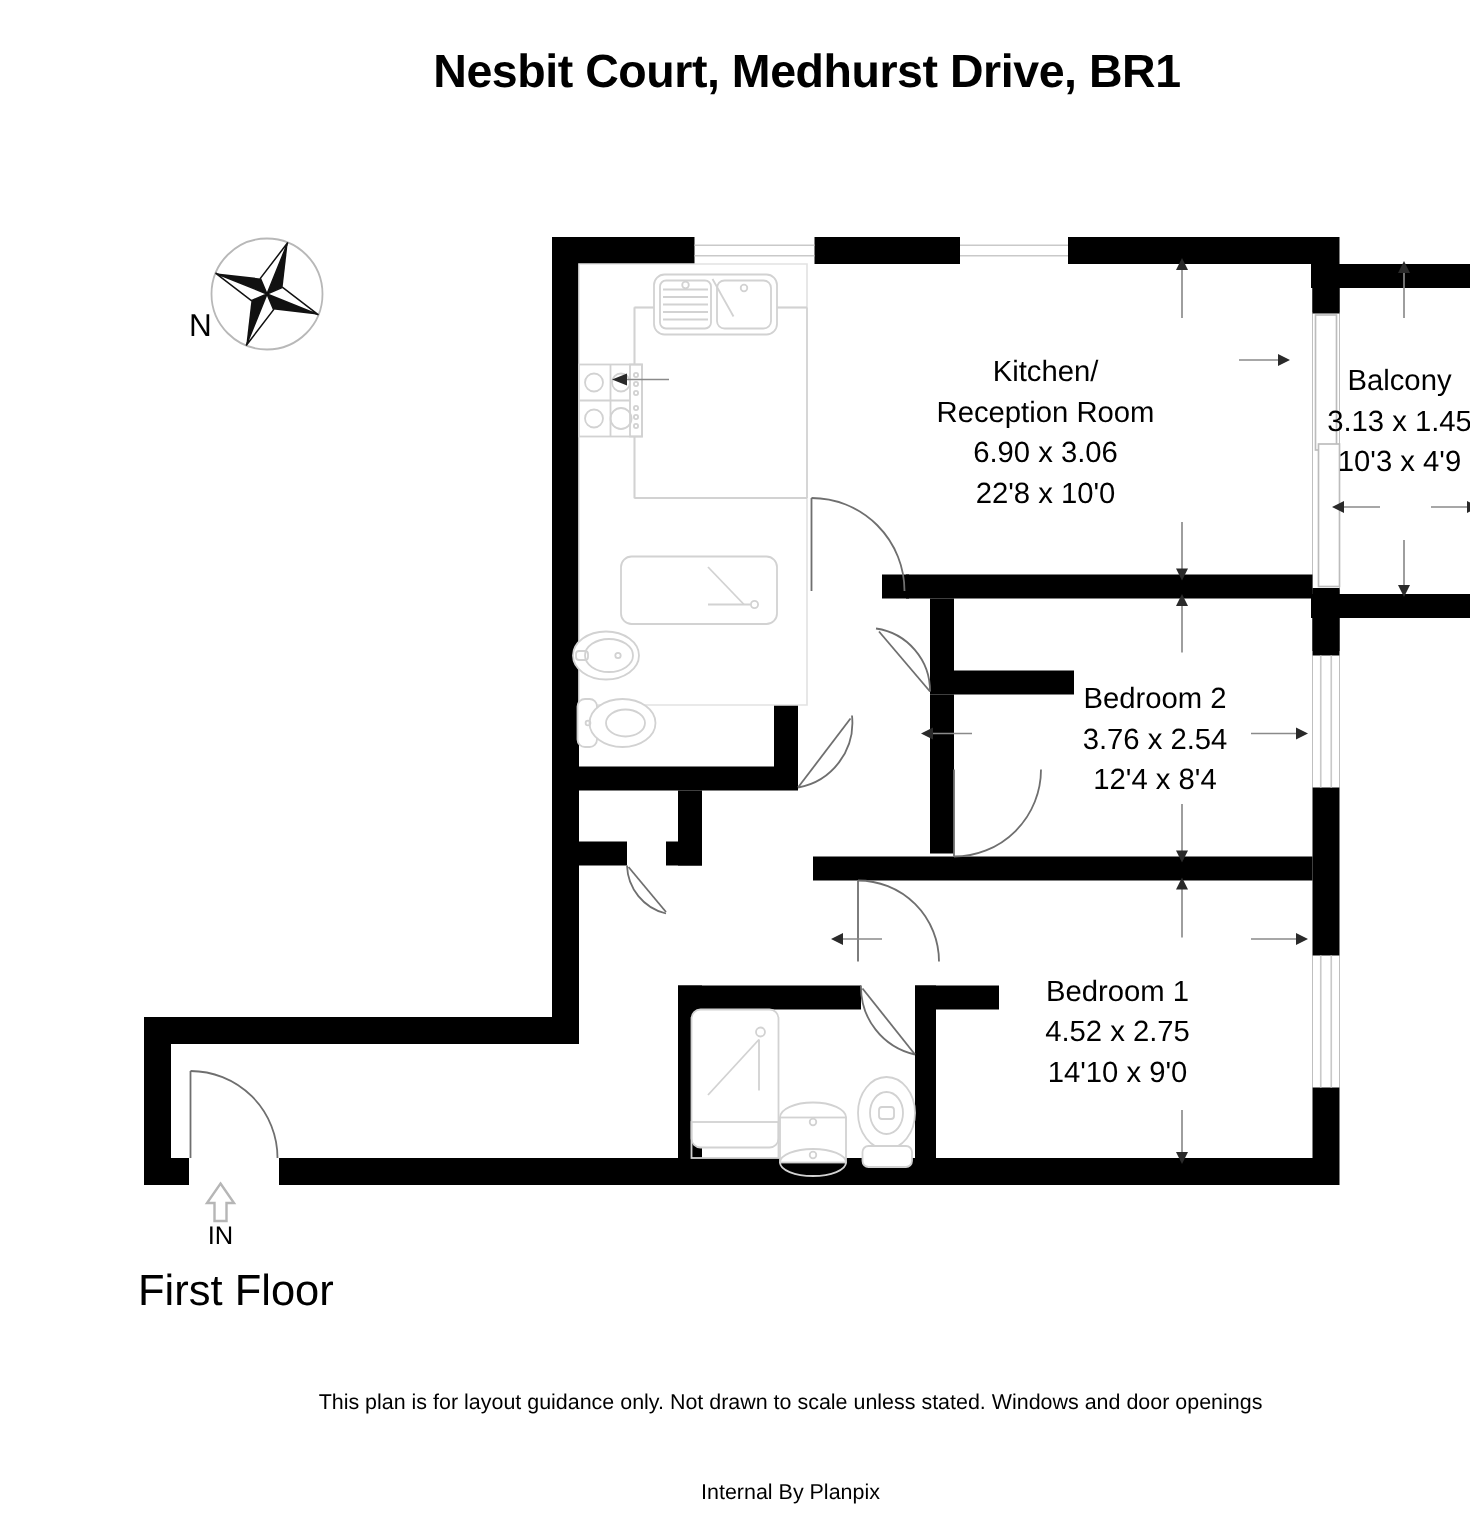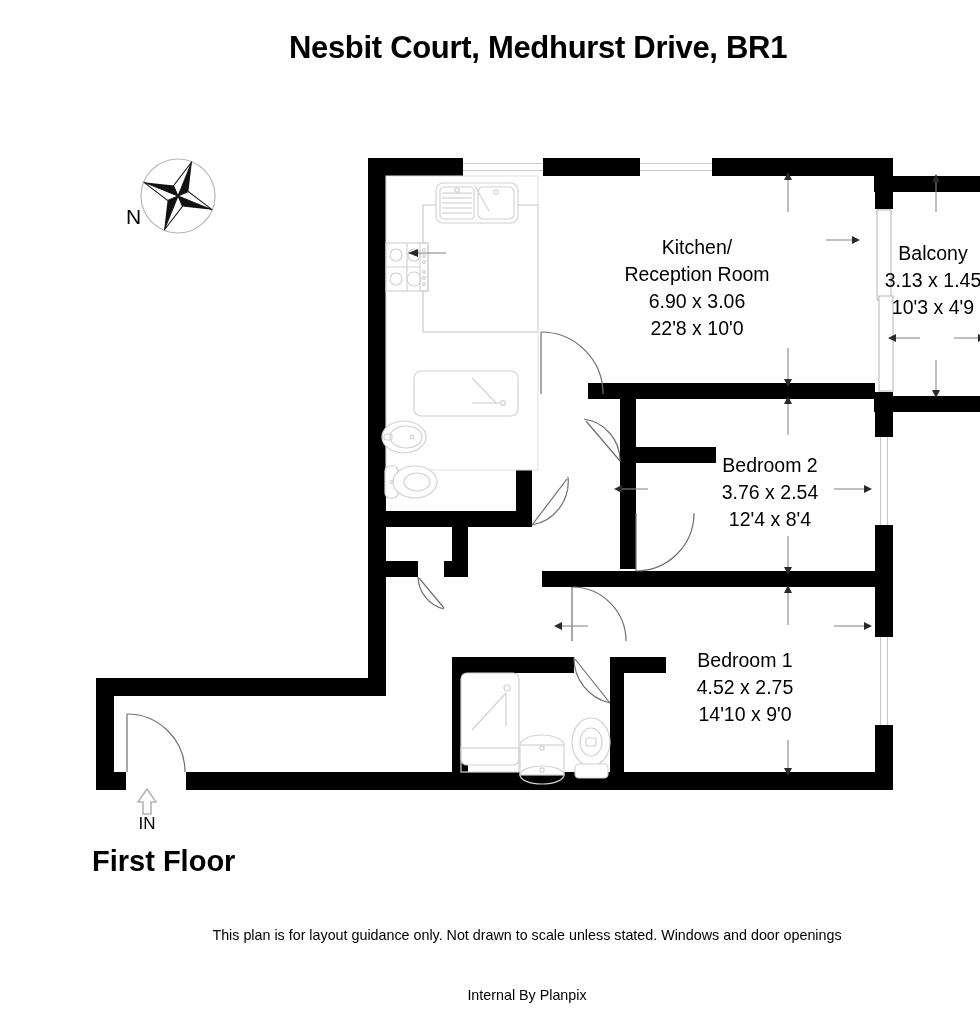--- a/index.html
+++ b/index.html
@@ -40,21 +40,21 @@
     text-align: center;
     font-size: 19.5px;
     font-weight: normal;
     font-family: "Liberation Sans", sans-serif;
   }
   .floorlabel {
     position: absolute;
     top: 845px;
     left: 44px;
     font-size: 29px;
-    font-weight: bold;
+    font-weight: normal;
     font-family: "Liberation Sans", sans-serif;
   }
   .footer {
     position: absolute;
     top: 925px;
     left: 0;
     width: 958px;
     text-align: center;
     font-size: 14.3px;
     line-height: 20px;

